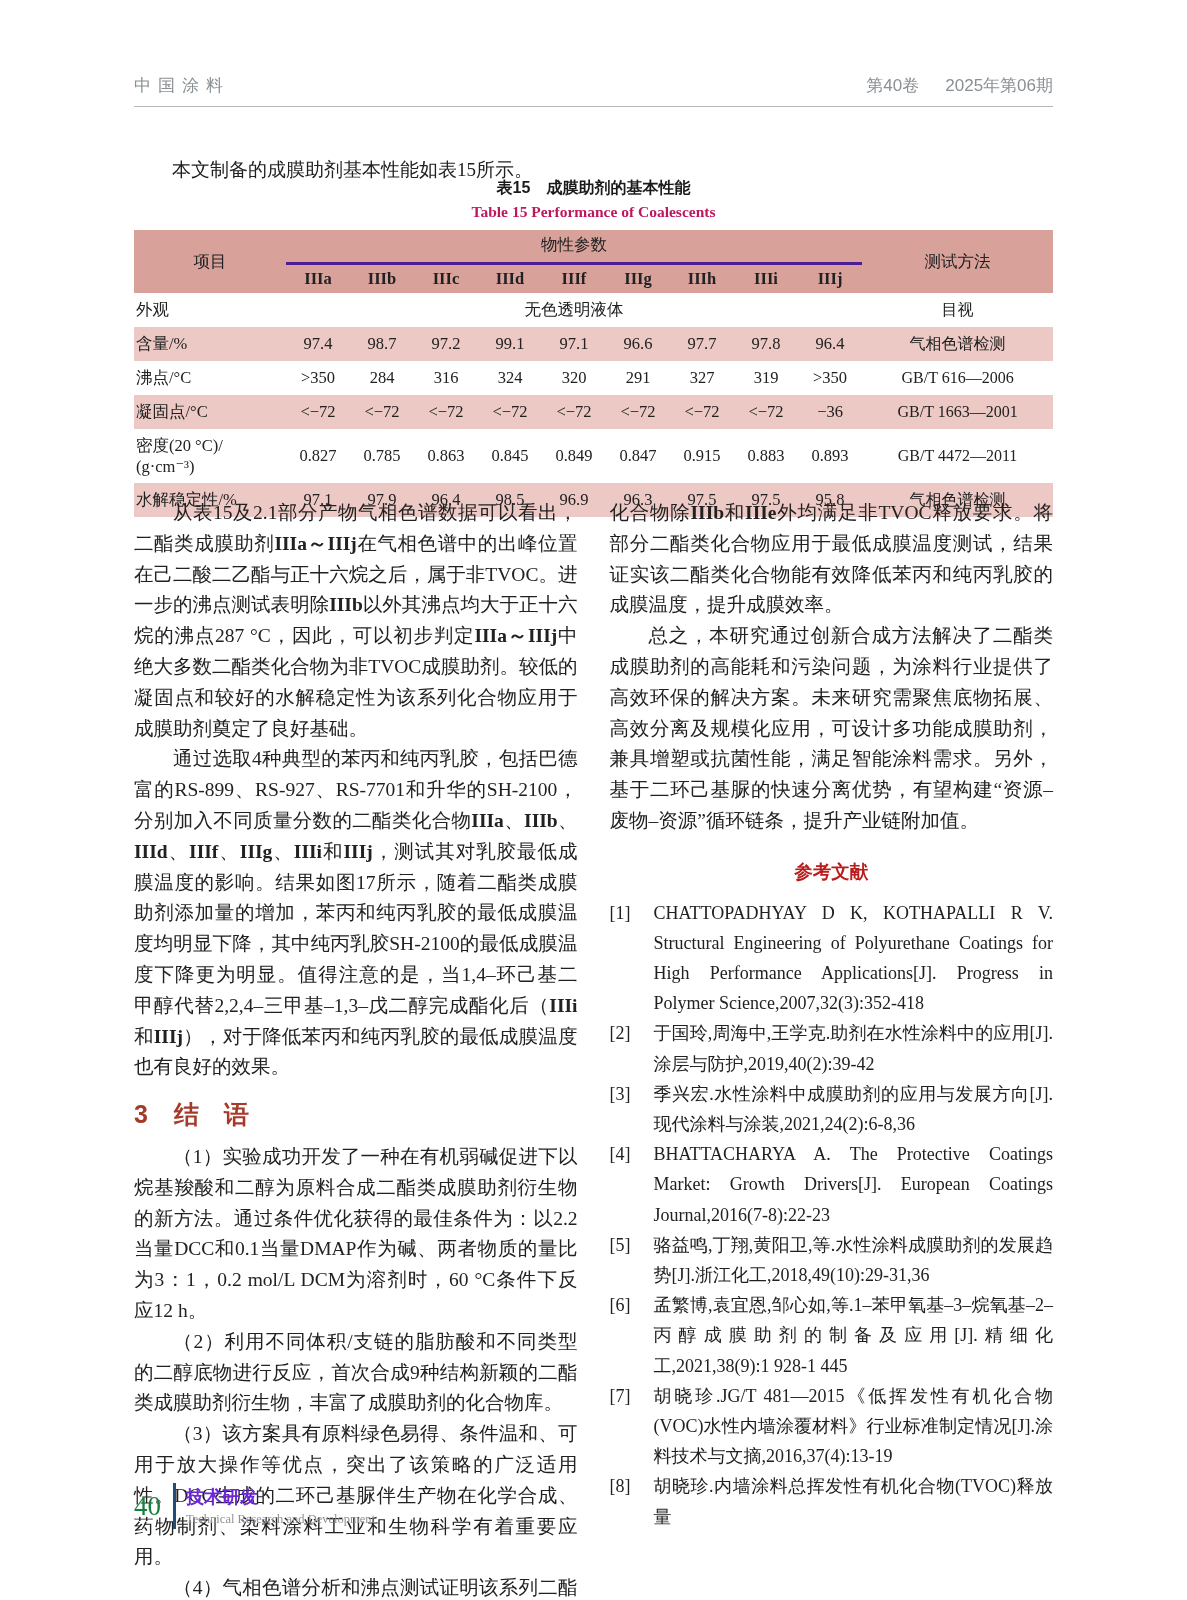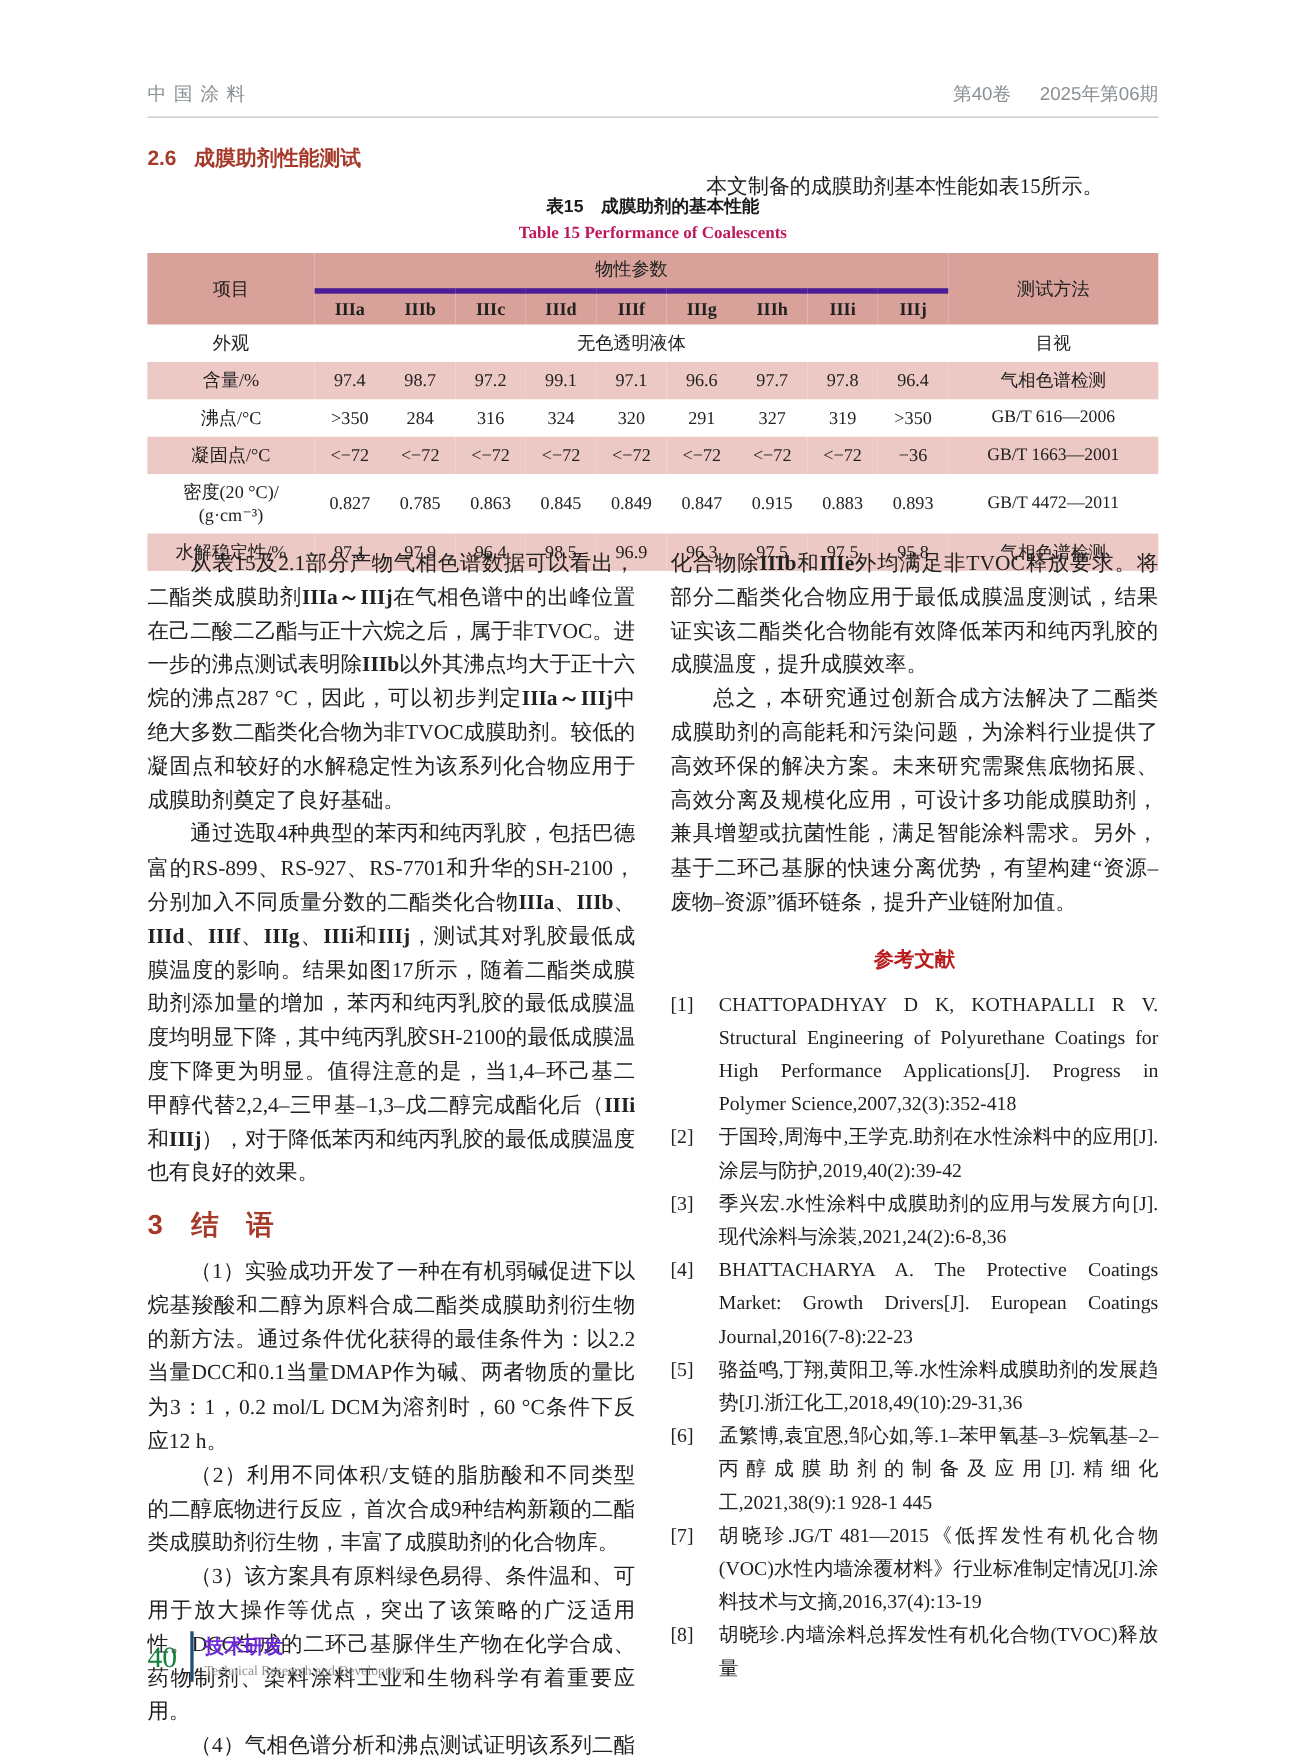--- a/index.html
+++ b/index.html
@@ -40,23 +40,23 @@
     font-weight:bold; font-size:15.5px; margin-top:4px; color:#be185d;
   }
   table.t15 {
     width:100%; border-collapse:collapse; margin-top:9px;
     font-size:16.5px; text-align:center; table-layout:fixed;
   }
   table.t15 th { font-weight:normal; }
   .hdr { background:#d8a29b; }
   .stripe { background:#ecc9c5; }
   table.t15 thead th { padding:4px 2px; }
-  th.params { border-bottom:5px solid #4c1d95; padding-bottom:6px !important; }
+  th.params { border-bottom:3px solid #4c1d95; padding-bottom:6px !important; }
   tr.samples th { font-family:"Liberation Serif","DejaVu Serif",serif; font-weight:bold; padding-top:2px; }
-  table.t15 td { padding:6px 2px;text-align:center; }
+  table.t15 td { padding:6px 2px; }
   td.rowlab { text-align:left; padding-left:18px; }
   td.method { font-size:16px; }
   .sup-label { line-height:21px; }
   
   .columns {
     position:absolute; top:498px; left:134px; right:134px;
     display:flex; gap:32px;
     font-size:19.5px; line-height:30.8px; text-align:justify;
   }
   .col { width:calc(50% - 16px); }
@@ -99,25 +99,20 @@
 <div class="page">
 
   <div class="runhead">
     <span class="journal">中国涂料</span>
     <span>
       <span class="vol">第40卷</span><span>2025年第06期</span>
     </span>
   </div>
 
   <div class="band">
-    <div class="band-left">
-      <h2 class="sec26">
-        <span class="num">2.6</span><span>成膜助剂性能测试</span>
-      </h2>
-    </div>
     <div class="band-right">
       <p>本文制备的成膜助剂基本性能如表15所示。</p>
     </div>
   </div>
 
   <div class="table-block">
     <div class="tbl-title-zh">表15　成膜助剂的基本性能</div>
     <div class="tbl-title-en">Table 15   Performance of Coalescents</div>
     <table class="t15">
       <colgroup>

